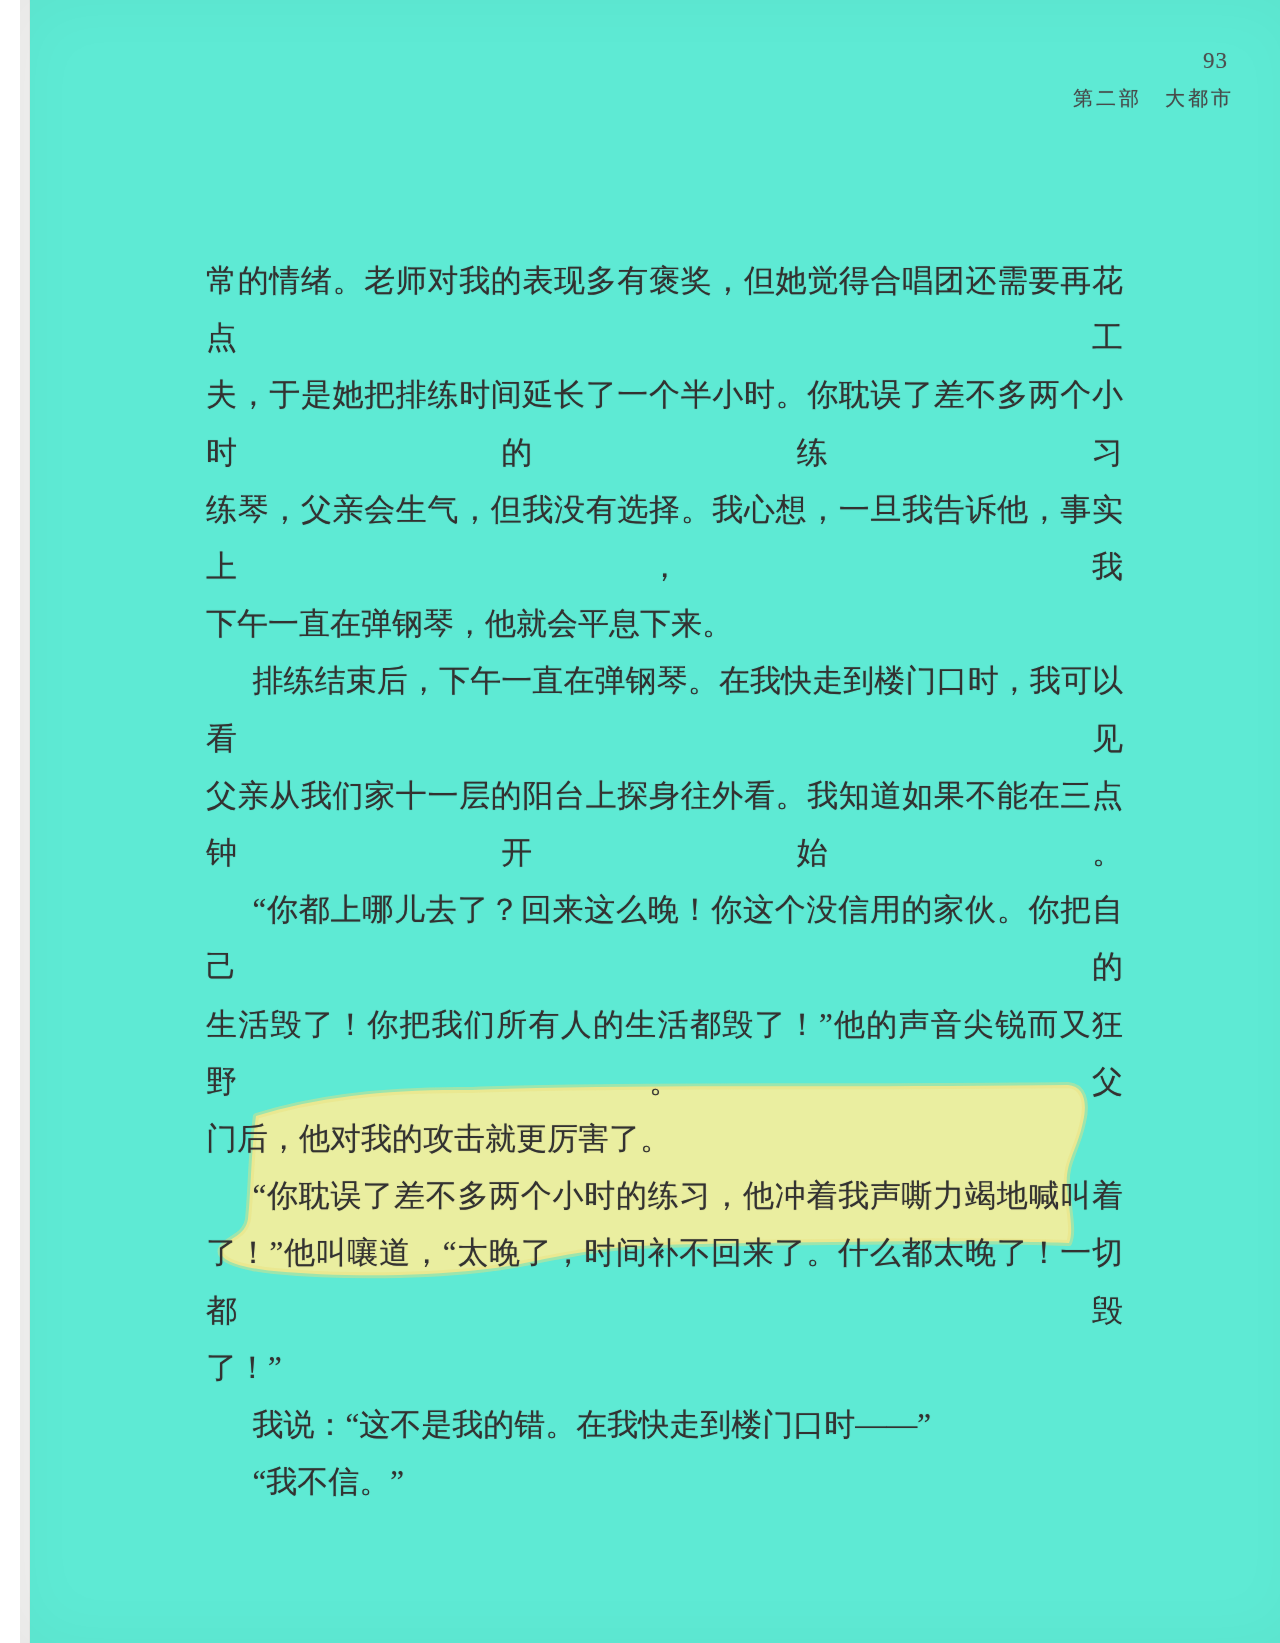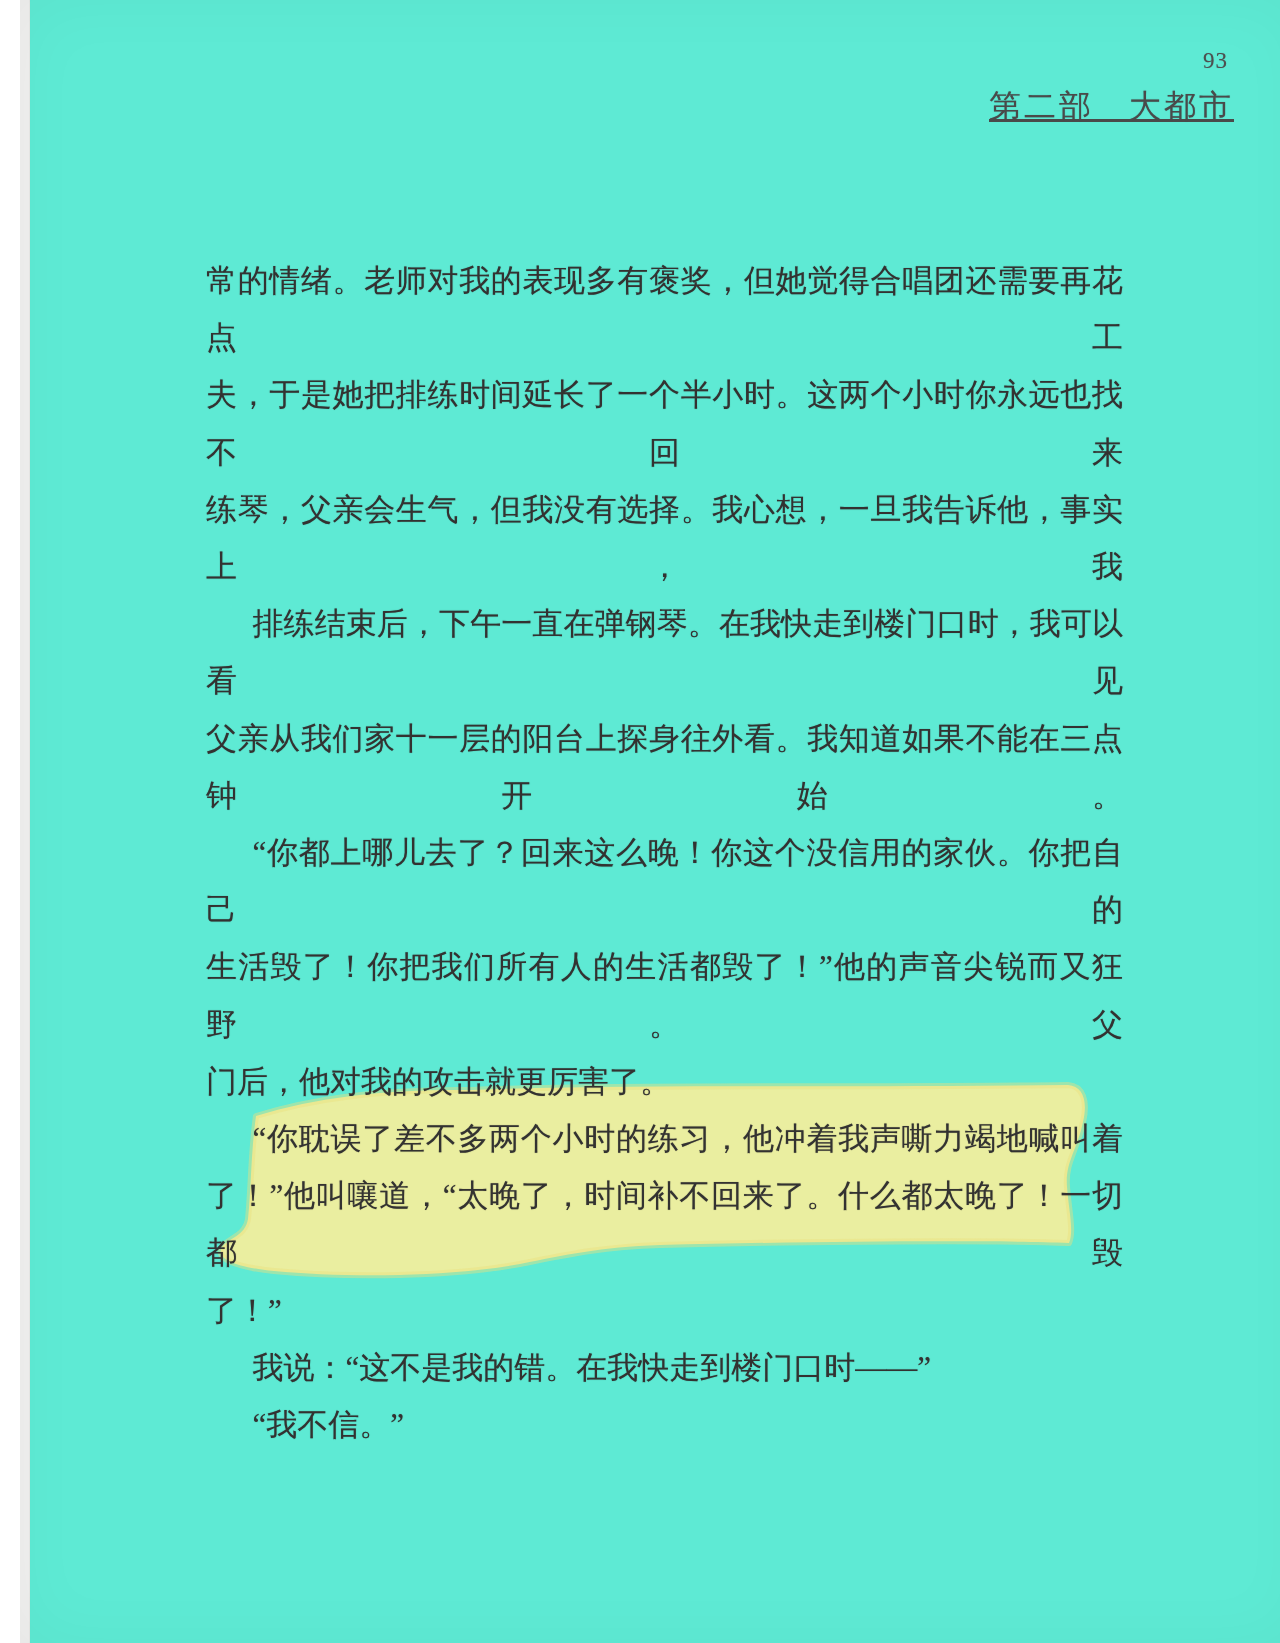--- a/index.html
+++ b/index.html
@@ -19,24 +19,23 @@
     position:absolute;left:0;top:0;width:9px;height:1643px;
     background:#efefee;border-right:1px solid #e7e7e5;
   }
   .page-number{
     position:absolute;top:48px;right:72px;
     font-size:23px;color:#4f4f4f;letter-spacing:1px;
     text-shadow:0 0 1px rgba(0,0,0,.25);
   }
   .running-header{
     position:absolute;top:85px;right:66px;
-    font-size:32px;color:#4a4a4a;letter-spacing:3px;
+    font-size:20px;color:#4a4a4a;letter-spacing:3px;
     text-shadow:0 0 1px rgba(0,0,0,.3);
     white-space:pre;
-    text-decoration:underline;
   }
   .highlight-svg{
     position:absolute;left:0;top:0;z-index:0;pointer-events:none;
   }
   .text-block{
     position:absolute;left:186px;top:252px;width:917px;z-index:1;
     font-size:31px;line-height:57.2px;color:#333231;
     text-shadow:0 0 1px rgba(40,40,40,.45);
   }
   .line{white-space:nowrap;}
@@ -68,22 +67,23 @@
          C 580 1247, 545 1255, 500 1264
          C 430 1277, 328 1278, 254 1271
          C 214 1267, 195 1258, 202 1247
          C 210 1237, 225 1236, 228 1219
          C 231 1190, 231 1151, 236 1116
          Z" fill="#f6ee9b" fill-opacity="0.92" stroke="#ecdf7e" stroke-opacity="0.45" stroke-width="6" stroke-linejoin="round"></path>
   </svg>
 
   <div class="text-block">
     <div class="line jfy">常的情绪。老师对我的表现多有褒奖，但她觉得合唱团还需要再花点工</div>
-    <div class="line jfy">夫，于是她把排练时间延长了一个半小时。这两个小时你永远也找不回来</div>
+    <div class="line jfy">夫，于是她把排练时间延长了一个半小时。你耽误了差不多两个小时的练习</div>
     <div class="line jfy">练琴，父亲会生气，但我没有选择。我心想，一旦我告诉他，事实上，我</div>
+    <div class="line">下午一直在弹钢琴，他就会平息下来。</div>
     <div class="line ind jfy">排练结束后，下午一直在弹钢琴。在我快走到楼门口时，我可以看见</div>
     <div class="line jfy">父亲从我们家十一层的阳台上探身往外看。我知道如果不能在三点钟开始。</div>
     <div class="line ind jfy">“你都上哪儿去了？回来这么晚！你这个没信用的家伙。你把自己的</div>
     <div class="line jfy">生活毁了！你把我们所有人的生活都毁了！”他的声音尖锐而又狂野。父</div>
     <div class="line">门后，他对我的攻击就更厉害了。</div>
     <div class="line ind jfy">“你耽误了差不多两个小时的练习，他冲着我声嘶力竭地喊叫着</div>
     <div class="line jfy">了！”他叫嚷道，“太晚了，时间补不回来了。什么都太晚了！一切都毁</div>
     <div class="line">了！”</div>
     <div class="line ind">我说：“这不是我的错。在我快走到楼门口时——”</div>
     <div class="line ind">“我不信。”</div>

